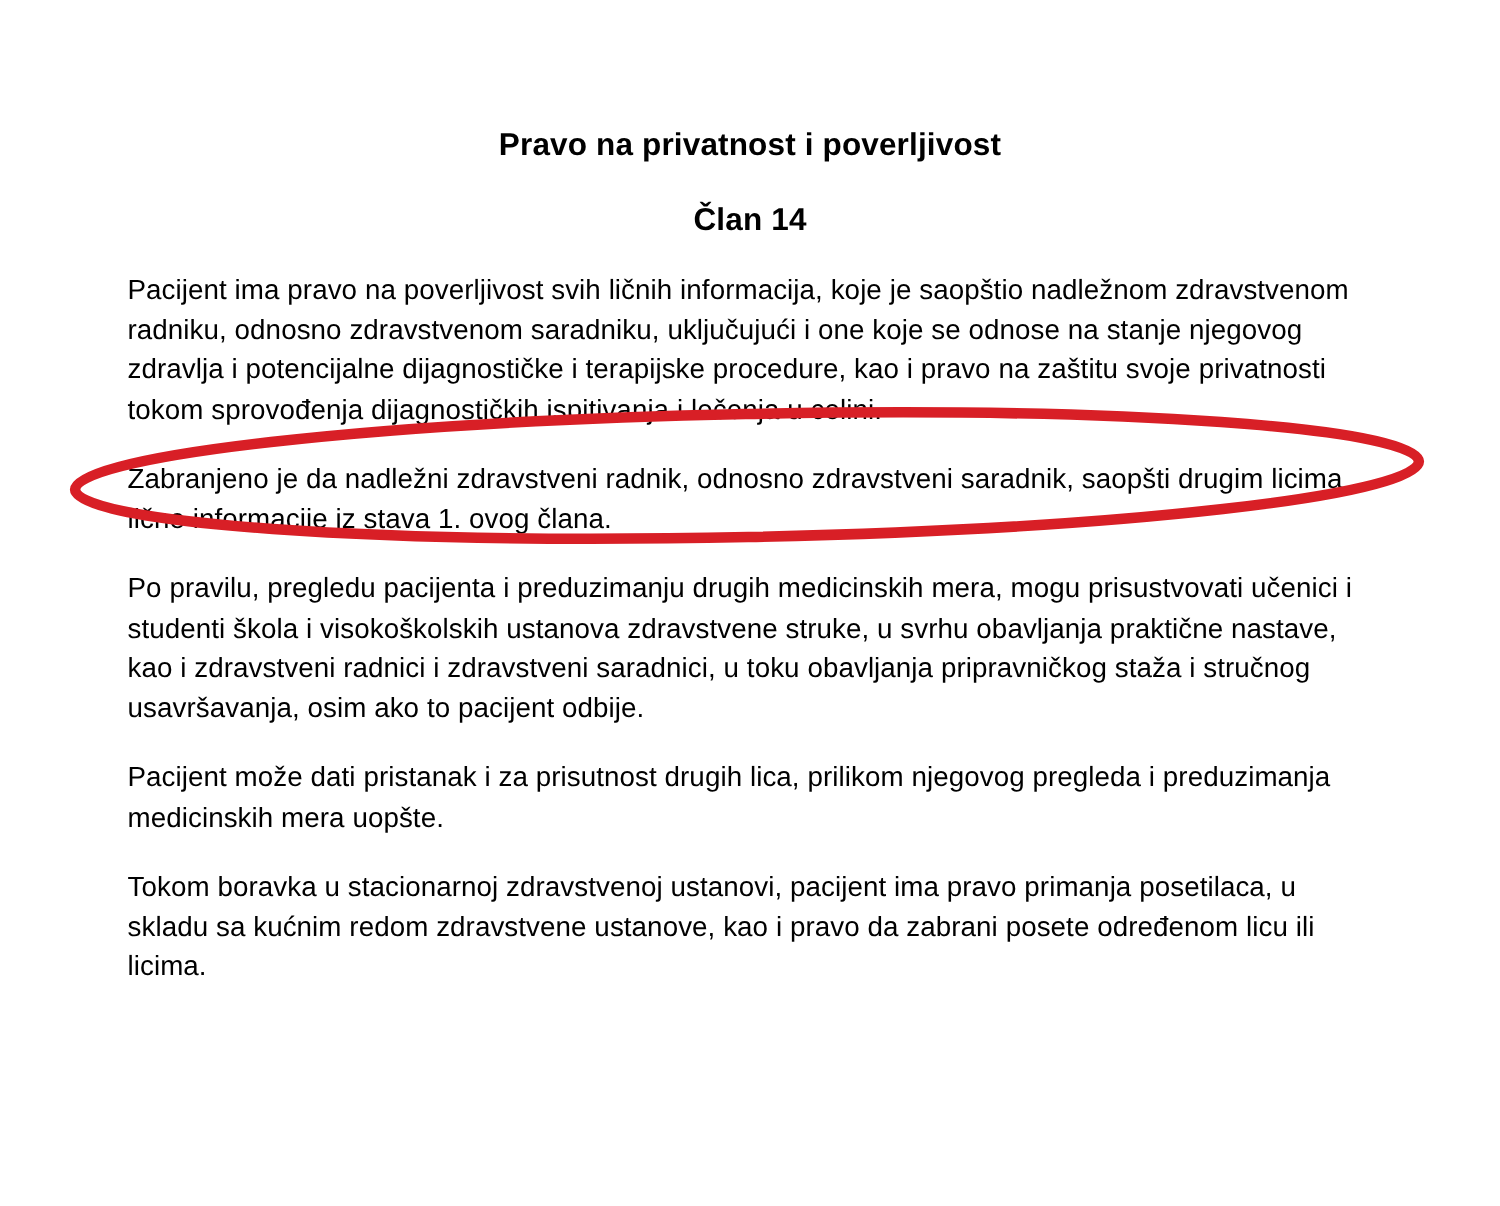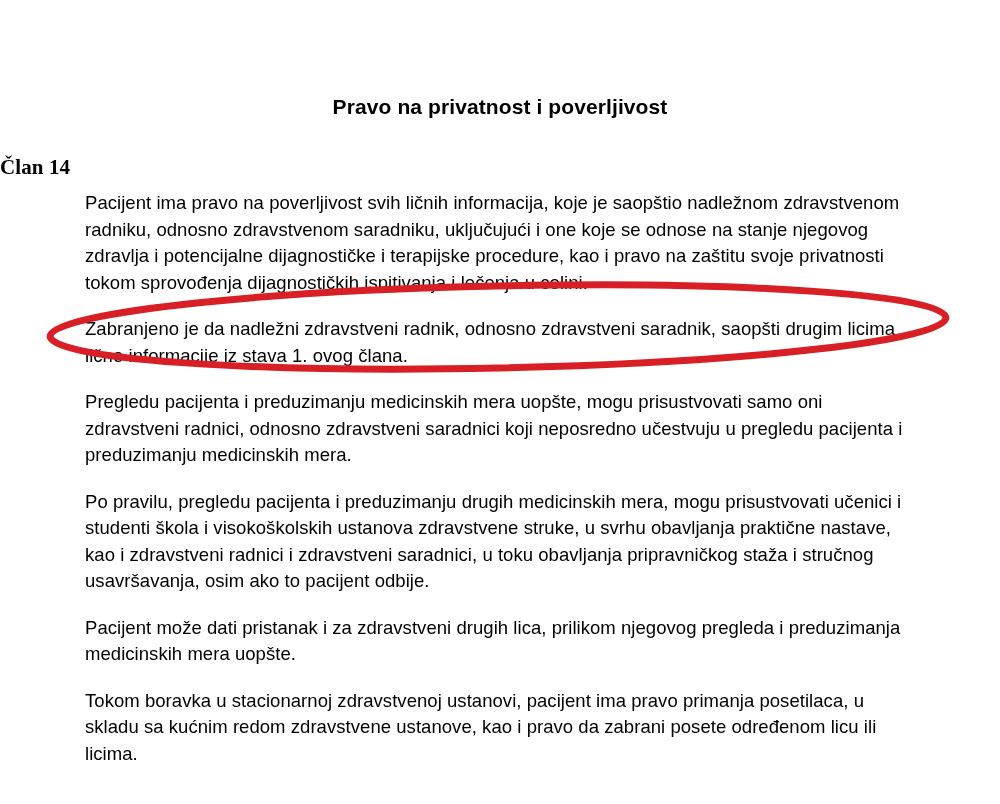--- a/index.html
+++ b/index.html
@@ -19,32 +19,31 @@
     position: relative;
     width: 1000px;
     height: 804px;
     box-sizing: border-box;
     padding: 0;
   }
   .doc-title {
     text-align: center;
     font-size: 21px;
     font-weight: bold;
-    margin: 15px;
+    margin: 5px;
     padding-top: 80px;
     letter-spacing: 0.1px;
   }
   .doc-subtitle {
-    text-align: left;
+    text-align: center;
     font-size: 21px;
     font-weight: bold;
     margin: 0;
     padding-top: 21px;
     letter-spacing: 0.1px;
-    font-family: Liberation Serif, serif;
   }
   .body-text {
     position: absolute;
     left: 85px;
     top: 175px;
     width: 830px;
   }
   .para {
     font-size: 18.5px;
     line-height: 26.5px;
@@ -71,23 +70,22 @@
 <body>
 
 <div class="page">
 
   <h1 class="doc-title">Pravo na privatnost i poverljivost</h1>
   <h2 class="doc-subtitle">Član 14</h2>
 
   <div class="body-text">
     <p class="para">Pacijent ima pravo na poverljivost svih ličnih informacija, koje je saopštio nadležnom zdravstvenom radniku, odnosno zdravstvenom saradniku, uključujući i one koje se odnose na stanje njegovog zdravlja i potencijalne dijagnostičke i terapijske procedure, kao i pravo na zaštitu svoje privatnosti tokom sprovođenja dijagnostičkih ispitivanja i lečenja u celini.</p>
     <p class="para">Zabranjeno je da nadležni zdravstveni radnik, odnosno zdravstveni saradnik, saopšti drugim licima lične informacije iz stava 1. ovog člana.</p>
-    <p class="para">Pregledu pacijenta i preduzimanju medicinskih mera uopšte, mogu prisustvovati samo oni zdravstveni radnici, odnosno zdravstveni saradnici koji neposredno učestvuju u pregledu pacijenta i preduzimanju medicinskih mera.</p>
     <p class="para">Po pravilu, pregledu pacijenta i preduzimanju drugih medicinskih mera, mogu prisustvovati učenici i studenti škola i visokoškolskih ustanova zdravstvene struke, u svrhu obavljanja praktične nastave, kao i zdravstveni radnici i zdravstveni saradnici, u toku obavljanja pripravničkog staža i stručnog usavršavanja, osim ako to pacijent odbije.</p>
-    <p class="para">Pacijent može dati pristanak i za zdravstveni drugih lica, prilikom njegovog pregleda i preduzimanja medicinskih mera uopšte.</p>
+    <p class="para">Pacijent može dati pristanak i za prisutnost drugih lica, prilikom njegovog pregleda i preduzimanja medicinskih mera uopšte.</p>
     <p class="para">Tokom boravka u stacionarnoj zdravstvenoj ustanovi, pacijent ima pravo primanja posetilaca, u skladu sa kućnim redom zdravstvene ustanove, kao i pravo da zabrani posete određenom licu ili licima.</p>
   </div>
 
   <div class="annotation-ellipse">
     <svg width="912" height="96" viewBox="0 0 912 96" xmlns="http://www.w3.org/2000/svg">
       <ellipse cx="456" cy="48" rx="448" ry="41" fill="none" stroke="#d81f26" stroke-width="7" transform="rotate(-1.2 456 48)"></ellipse>
     </svg>
   </div>
 
 </div>

